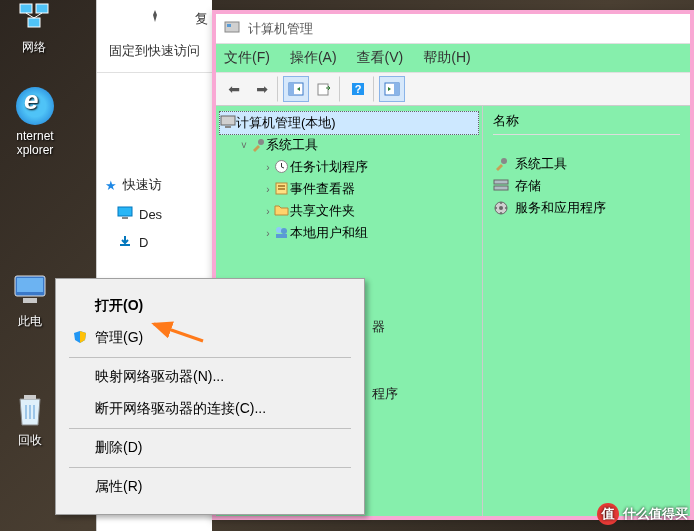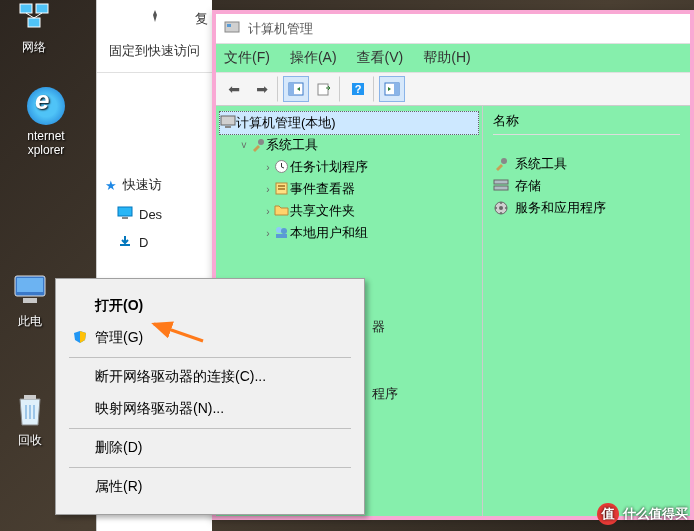--- a/index.html
+++ b/index.html
@@ -54,21 +54,21 @@
       <svg width="36" height="36">
         <rect x="4" y="6" width="12" height="9" fill="#4fc3f7" stroke="#fff"></rect>
         <rect x="20" y="6" width="12" height="9" fill="#4fc3f7" stroke="#fff"></rect>
         <rect x="12" y="20" width="12" height="9" fill="#4fc3f7" stroke="#fff"></rect>
         <line x1="10" y1="15" x2="18" y2="20" stroke="#fff"></line>
         <line x1="26" y1="15" x2="18" y2="20" stroke="#fff"></line>
       </svg>
     </div>
   <div>网络</div>
 </div>
-<div class="desktop-icon" style="left:16px; top:86px;">
+<div class="desktop-icon" style="left:5px; top:86px;">
   <div class="ico">
       <div class="ie-ico"></div>
     </div>
   <div>nternet</div>
   <div>xplorer</div>
 </div>
 <div class="desktop-icon" style="left:0px; top:270px;">
   <div class="ico">
       <svg width="38" height="32">
         <rect x="4" y="2" width="30" height="20" rx="2" fill="#3a78c8" stroke="#e0e0e0"></rect>
@@ -253,22 +253,22 @@
 <div class="ctx-menu">
   <div class="ctx-item bold"><span>打开(O)</span></div>
   <div class="ctx-item">
     <span class="shield"><svg width="14" height="14">
           <path d="M7 1 L13 3 L12 10 L7 13 L2 10 L1 3 Z" fill="#2196f3"></path>
           <path d="M7 1 L13 3 L12 10 L7 13 Z" fill="#ffc107"></path>
         </svg></span>
     <span>管理(G)</span>
   </div>
   <div class="ctx-sep"></div>
+  <div class="ctx-item"><span>映射网络驱动器(N)...</span></div>
   <div class="ctx-item"><span>断开网络驱动器的连接(C)...</span></div>
-  <div class="ctx-item"><span>映射网络驱动器(N)...</span></div>
   <div class="ctx-sep"></div>
   <div class="ctx-item"><span>删除(D)</span></div>
   <div class="ctx-sep"></div>
   <div class="ctx-item"><span>属性(R)</span></div>
 </div>
 
 <svg class="arrow-anno" width="60" height="30">
   <defs>
       <marker id="ah" markerWidth="8" markerHeight="8" refX="6" refY="3" orient="auto">
         <path d="M0 0 L7 3 L0 6 Z" fill="#ff7a1a"></path>

